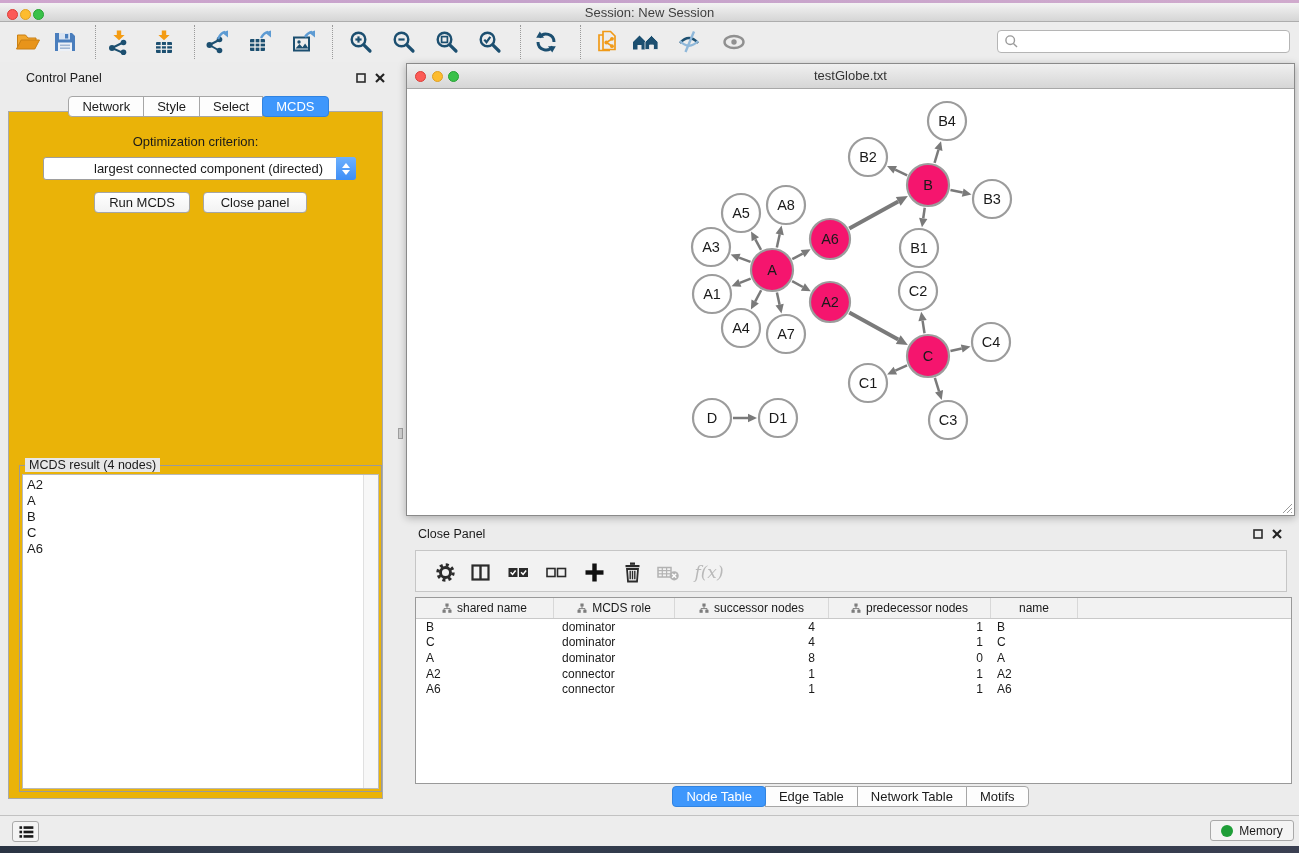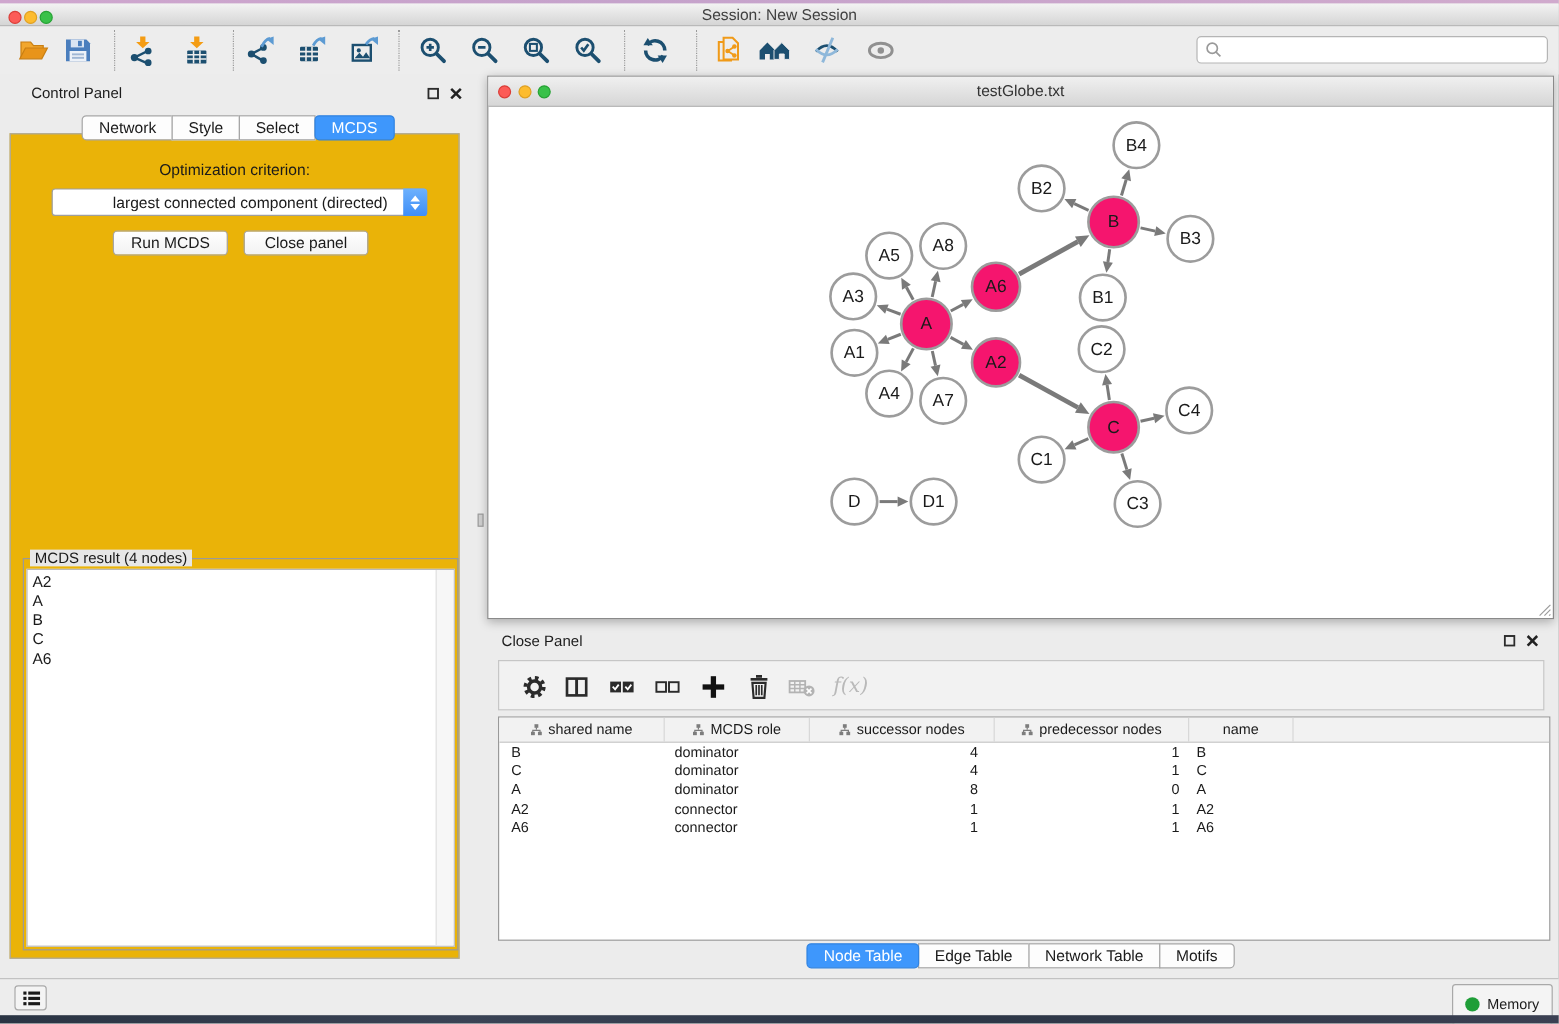--- a/index.html
+++ b/index.html
@@ -91,21 +91,21 @@
            color:#1a1a1a; border-right:1px solid #d8d8d8; height:100%; }
   .dt-row { display:flex; height:15.6px; align-items:center; }
   .dt-td { font-size:12px; white-space:nowrap; overflow:hidden; }
   .tp-tabs { position:absolute; left:0; right:0; top:266px; display:flex; justify-content:center; }
   
   .statusbar { position:absolute; left:0; top:815px; width:1299px; height:31px; background:#EDEDED;
                border-top:1px solid #c2c2c2; }
   .sb-listbtn { position:absolute; left:12px; top:5px; width:27px; height:21px;
                 background:#f4f4f4; border:1px solid #a9a9a9; border-radius:3px;
                 display:flex; align-items:center; justify-content:center; }
-  .memory-btn { position:absolute; left:1210px; top:4px; width:84px; height:34px;
+  .memory-btn { position:absolute; left:1210px; top:4px; width:84px; height:21px;
                 background:#f4f4f4; border:1px solid #a9a9a9; border-radius:3px;
                 display:flex; align-items:center; justify-content:center; gap:6px; font-size:12px; }
   .memory-dot { width:12px; height:12px; border-radius:50%; background:#1f9e38; }
   .bottom-strip { position:absolute; left:0; top:846px; width:1299px; height:7px;
                   background:linear-gradient(90deg,#2a3443,#3a4355 30%,#2c3646 60%,#3b4052); }
 </style>
 </head>
 <body>
 
 <div class="app">

